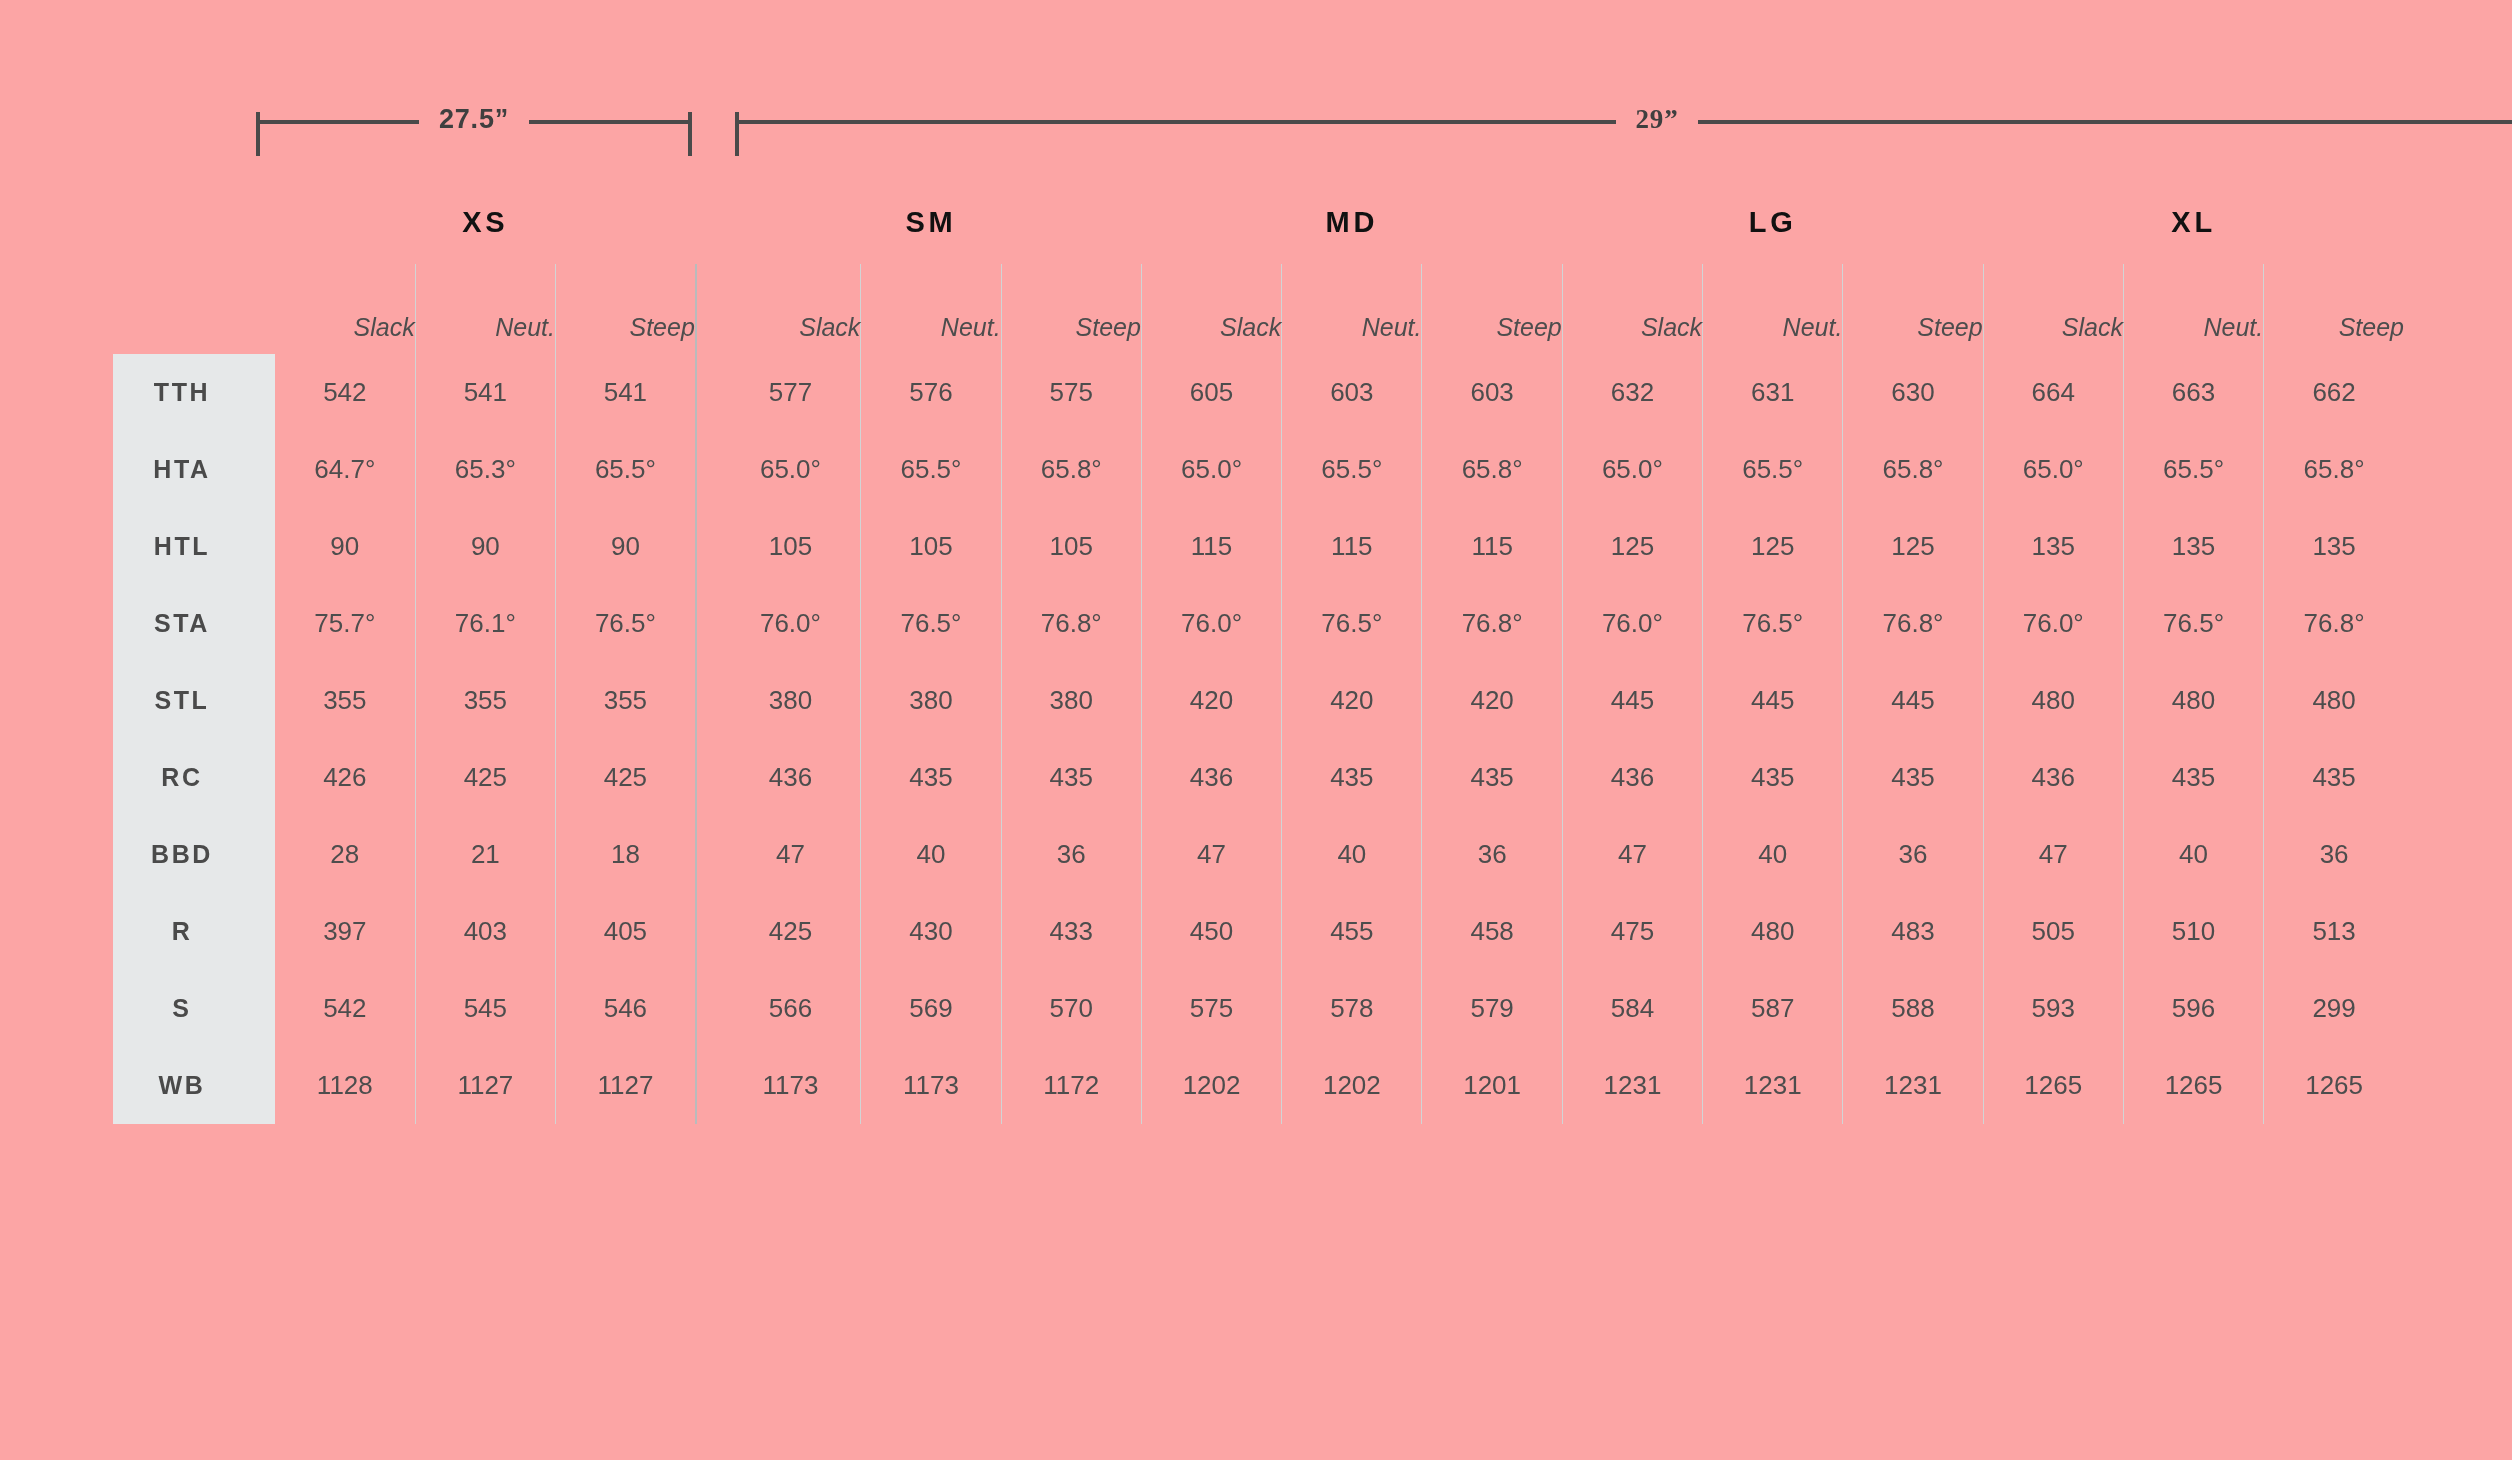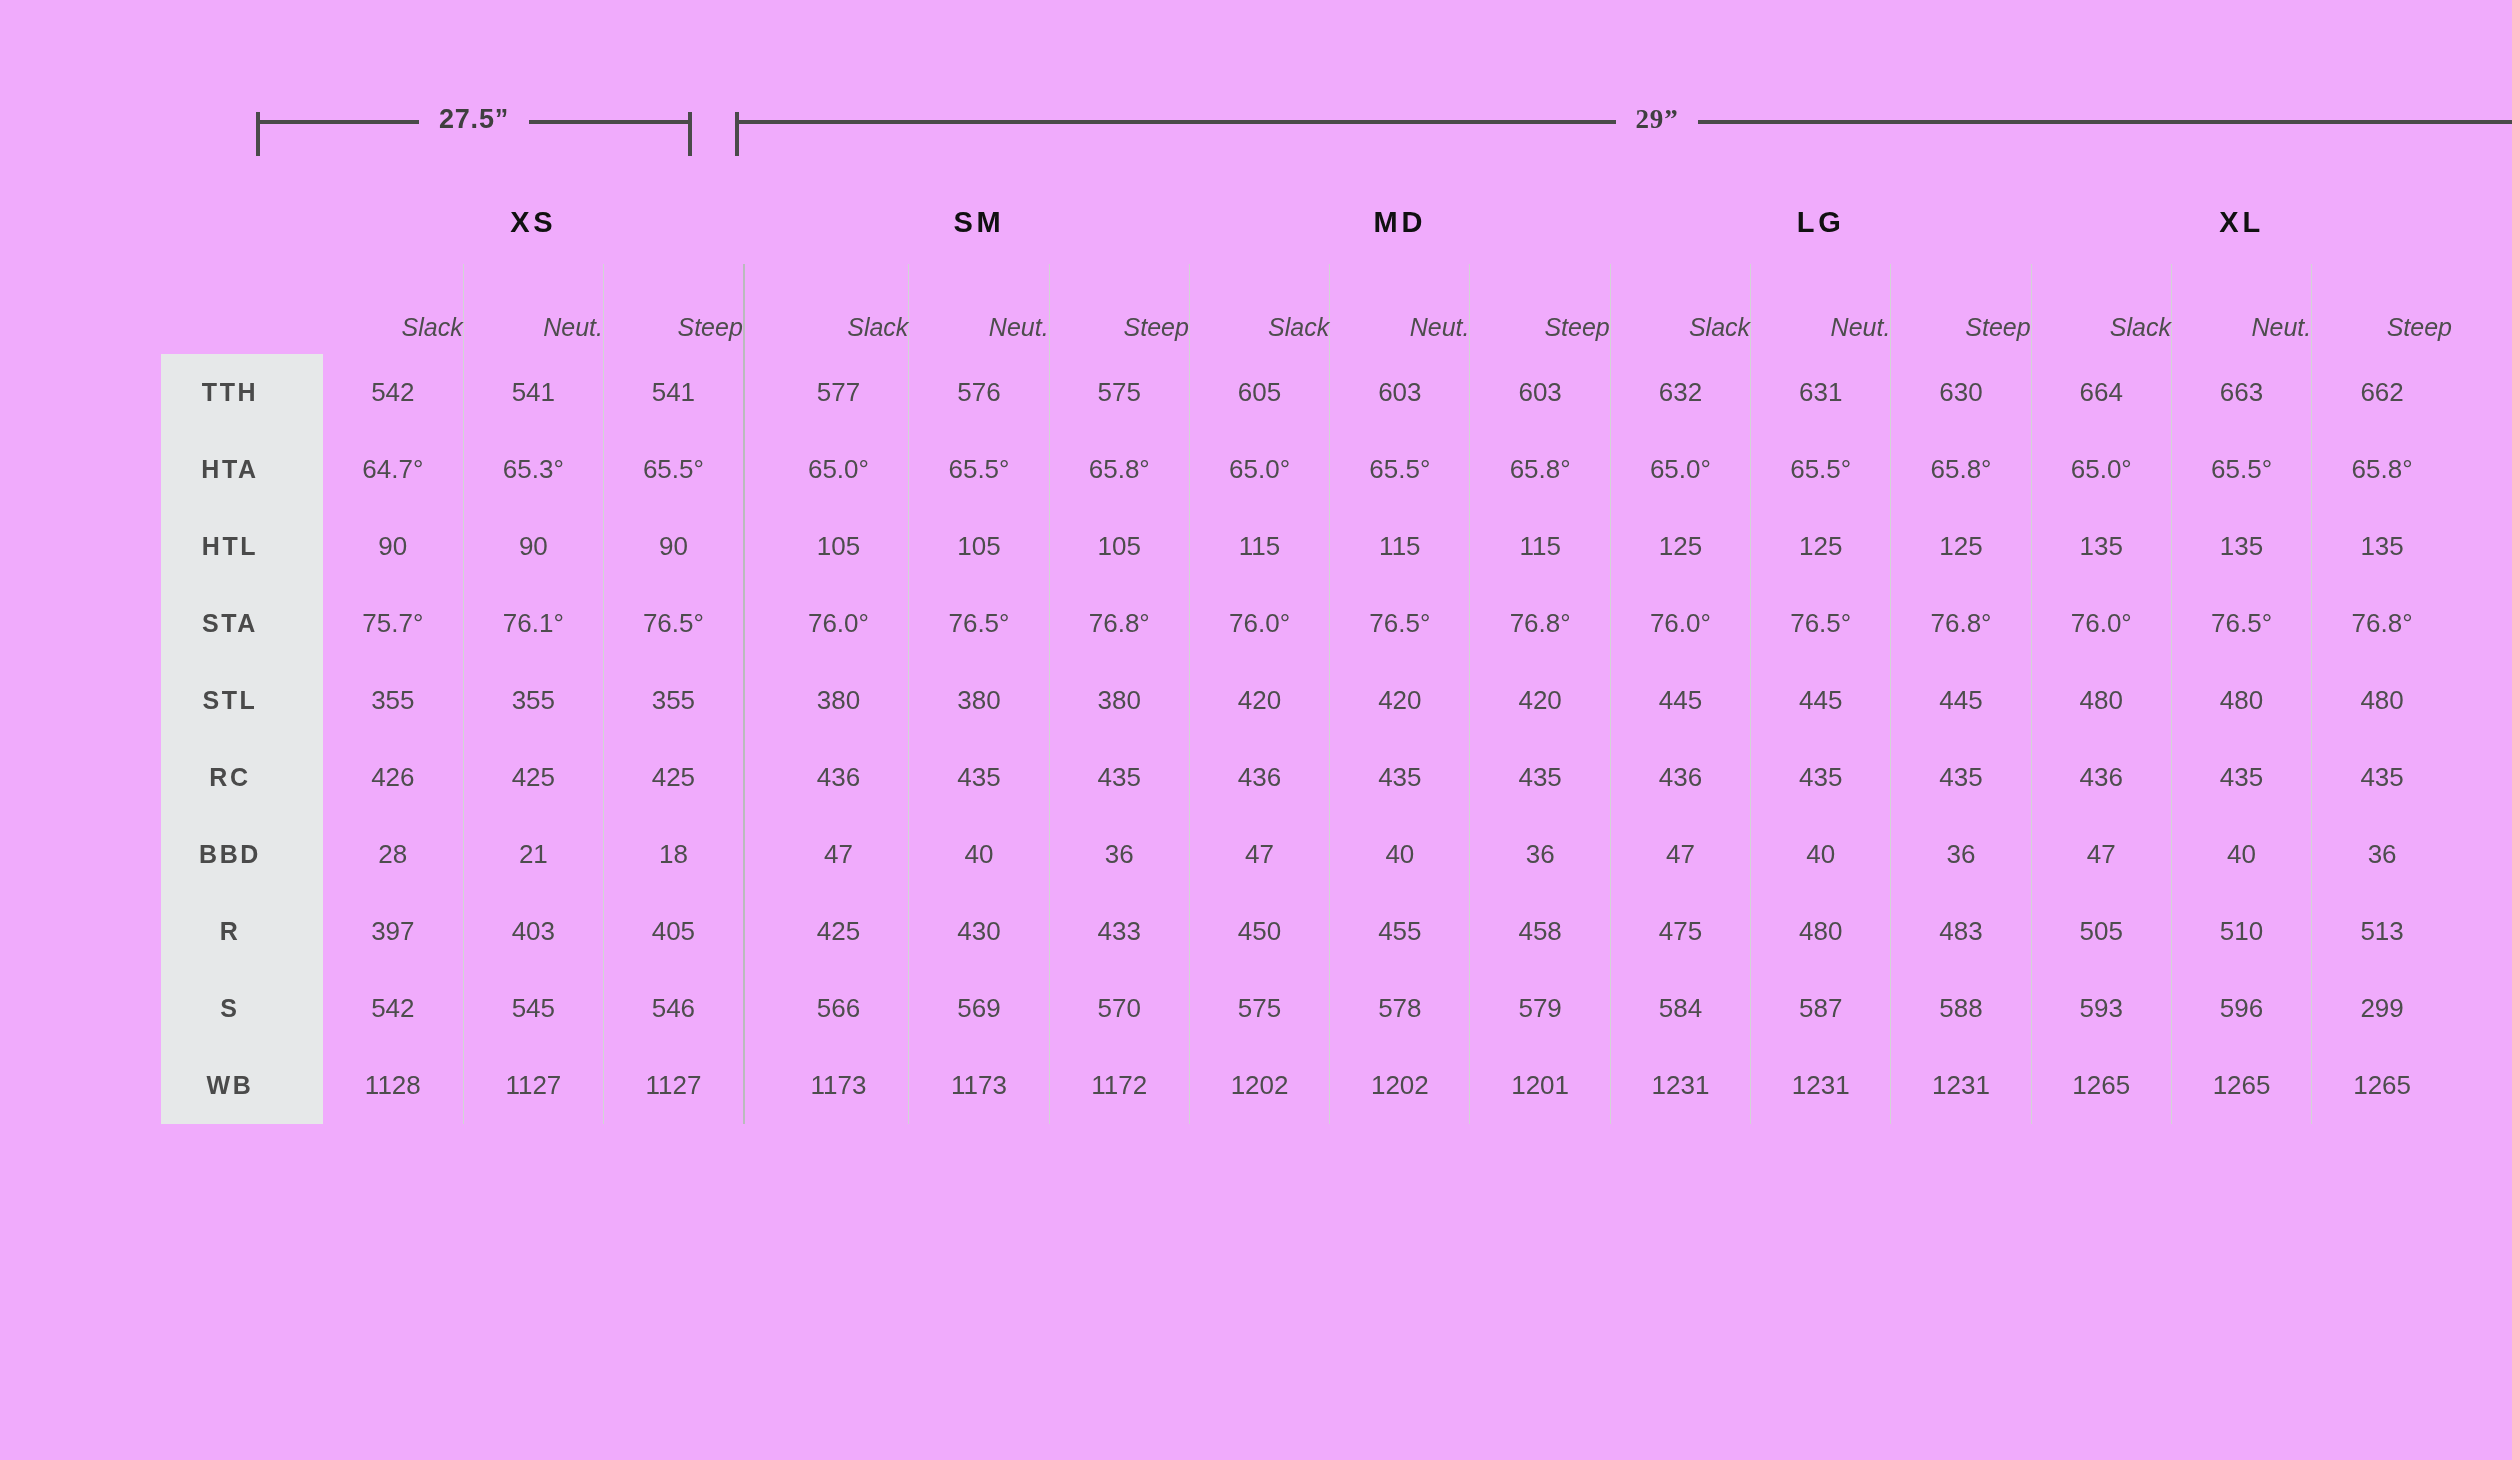--- a/index.html
+++ b/index.html
@@ -8,21 +8,21 @@
     height: 1461px;
     background: #ffffff;
     font-family: "Liberation Sans", sans-serif;
     overflow: hidden;
   }
 
   .sheet {
     position: relative;
     width: 2512px;
     height: 1461px;
-    background: #f0abfc;
+    background: #fca5a5;
   }
 
   
   .bracket-band {
     position: absolute;
     left: 0;
     top: 112px;
     width: 2512px;
     height: 53px;
   }
@@ -70,21 +70,20 @@
   .table-wrap {
     position: absolute;
     left: 113px;
     top: 181px;
     width: 2291px;
   }
   table.geo {
     border-collapse: collapse;
     width: 2291px;
     table-layout: fixed;
-    margin-left: 48px;
   }
   table.geo col.rowlab { width: 157px; }
   table.geo col.dcol   { width: 136px; }
   table.geo col.gap    { width: 24px; }
 
   .size-head {
     height: 83px;
     font-size: 29px;
     font-weight: 700;
     letter-spacing: 3.8px;

